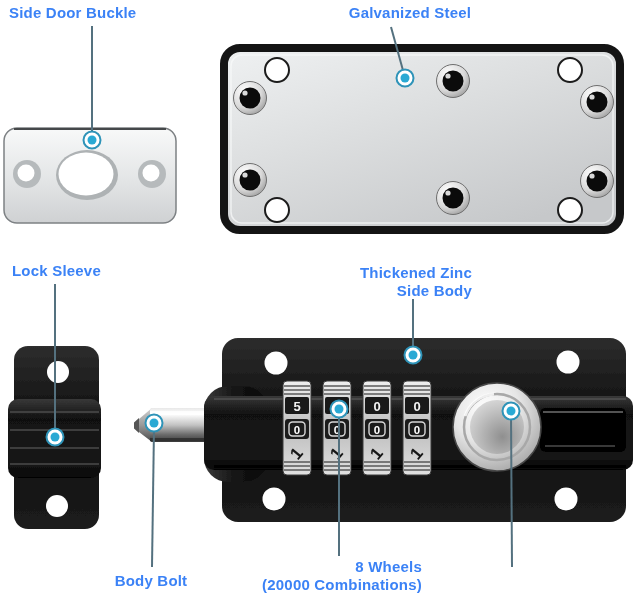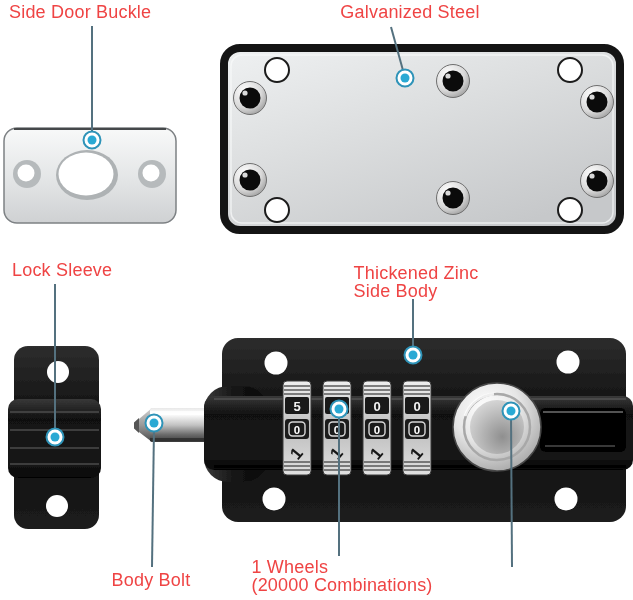--- a/index.html
+++ b/index.html
@@ -2,24 +2,24 @@
 <html><head>
 <meta charset="utf-8">
 <style>
   html,body{margin:0;padding:0;background:#ffffff;}
   .stage{
     position:relative;width:633px;height:600px;background:#ffffff;overflow:hidden;
     font-family:"Liberation Sans",sans-serif;
   }
   .stage svg{position:absolute;left:0;top:0;}
   .lbl{
-    position:absolute;font-weight:normal;font-size:18px;line-height:19px;
-    color:#ef4444;white-space:nowrap;letter-spacing:.2px;
+    position:absolute;font-weight:bold;font-size:15px;line-height:19px;
+    color:#3b82f6;white-space:nowrap;letter-spacing:.2px;
   }
-  .lbl.center{transform:translateX(-50%);text-align:left;}
+  .lbl.center{transform:translateX(-50%);text-align:right;}
   .lbl.two{line-height:18px;}
   .wtop{font:bold 13px "Liberation Sans",sans-serif;fill:#f2f2f2;text-anchor:middle;}
   .wmid{font:bold 11.5px "Liberation Sans",sans-serif;fill:#ffffff;text-anchor:middle;}
   .wbot{font:bold 17px "Liberation Sans",sans-serif;fill:#161616;text-anchor:middle;}
 </style>
 </head>
 <body>
 
 <div class="stage">
 
@@ -290,18 +290,18 @@
   <div class="lbl" style="left:12px;top:261px">Lock Sleeve</div>
 
   <div class="lbl center two" style="left:416px;top:264px">
     <div>Thickened Zinc</div>
     <div>Side Body</div>
   </div>
 
   <div class="lbl center" style="left:151px;top:571px">Body Bolt</div>
 
   <div class="lbl center two" style="left:342px;top:558px">
-    <div>1 Wheels</div>
+    <div>8 Wheels</div>
     <div>(20000 Combinations)</div>
   </div>
 
 
 </div>
 
 </body></html>

